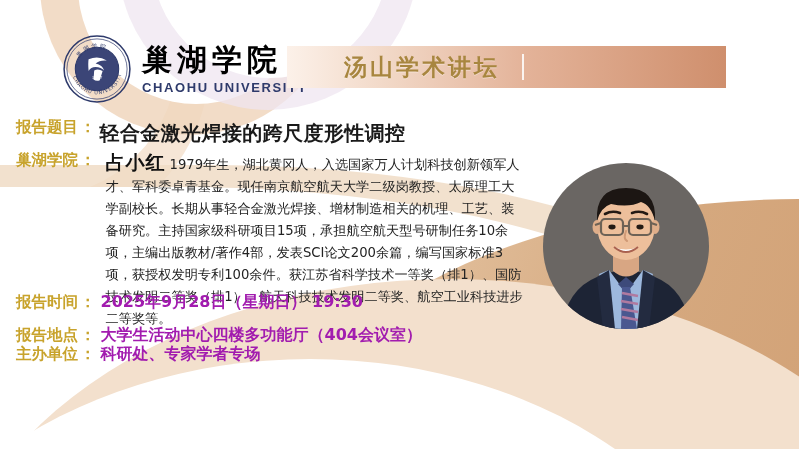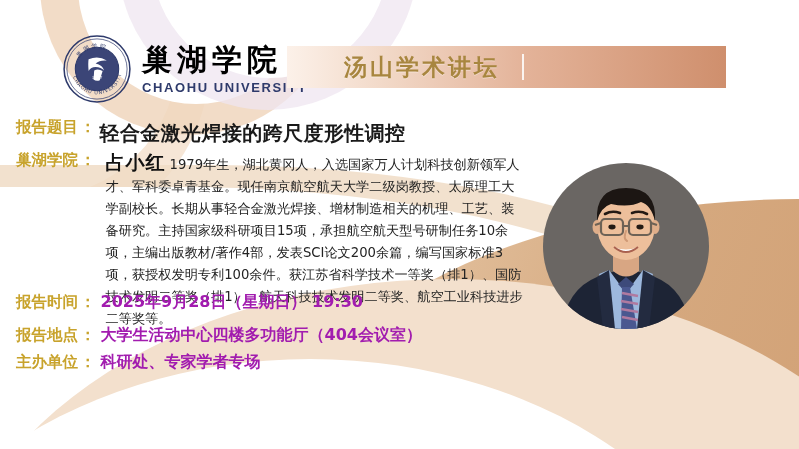--- a/index.html
+++ b/index.html
@@ -141,21 +141,21 @@
   }
   .bio-text{
     font-size:13.2px;line-height:22px;color:#232323;
     text-align:justify;
     font-family:"DejaVu Sans","Liberation Sans",sans-serif;
   }
 
   .info-row{left:16px;}
   .info-time{top:292px;}
   .info-place{top:325px;}
-  .info-org{top:352px;}
+  .info-org{top:344px;}
   .info-value{
     font-size:16px;font-weight:700;color:#a21caf;
     margin-left:3px;white-space:nowrap;
     font-family:"DejaVu Sans","Liberation Sans",sans-serif;
   }
 
   
   .portrait-clip{
     position:absolute;left:543px;top:163px;width:166px;height:166px;
     border-radius:50%;overflow:hidden;

